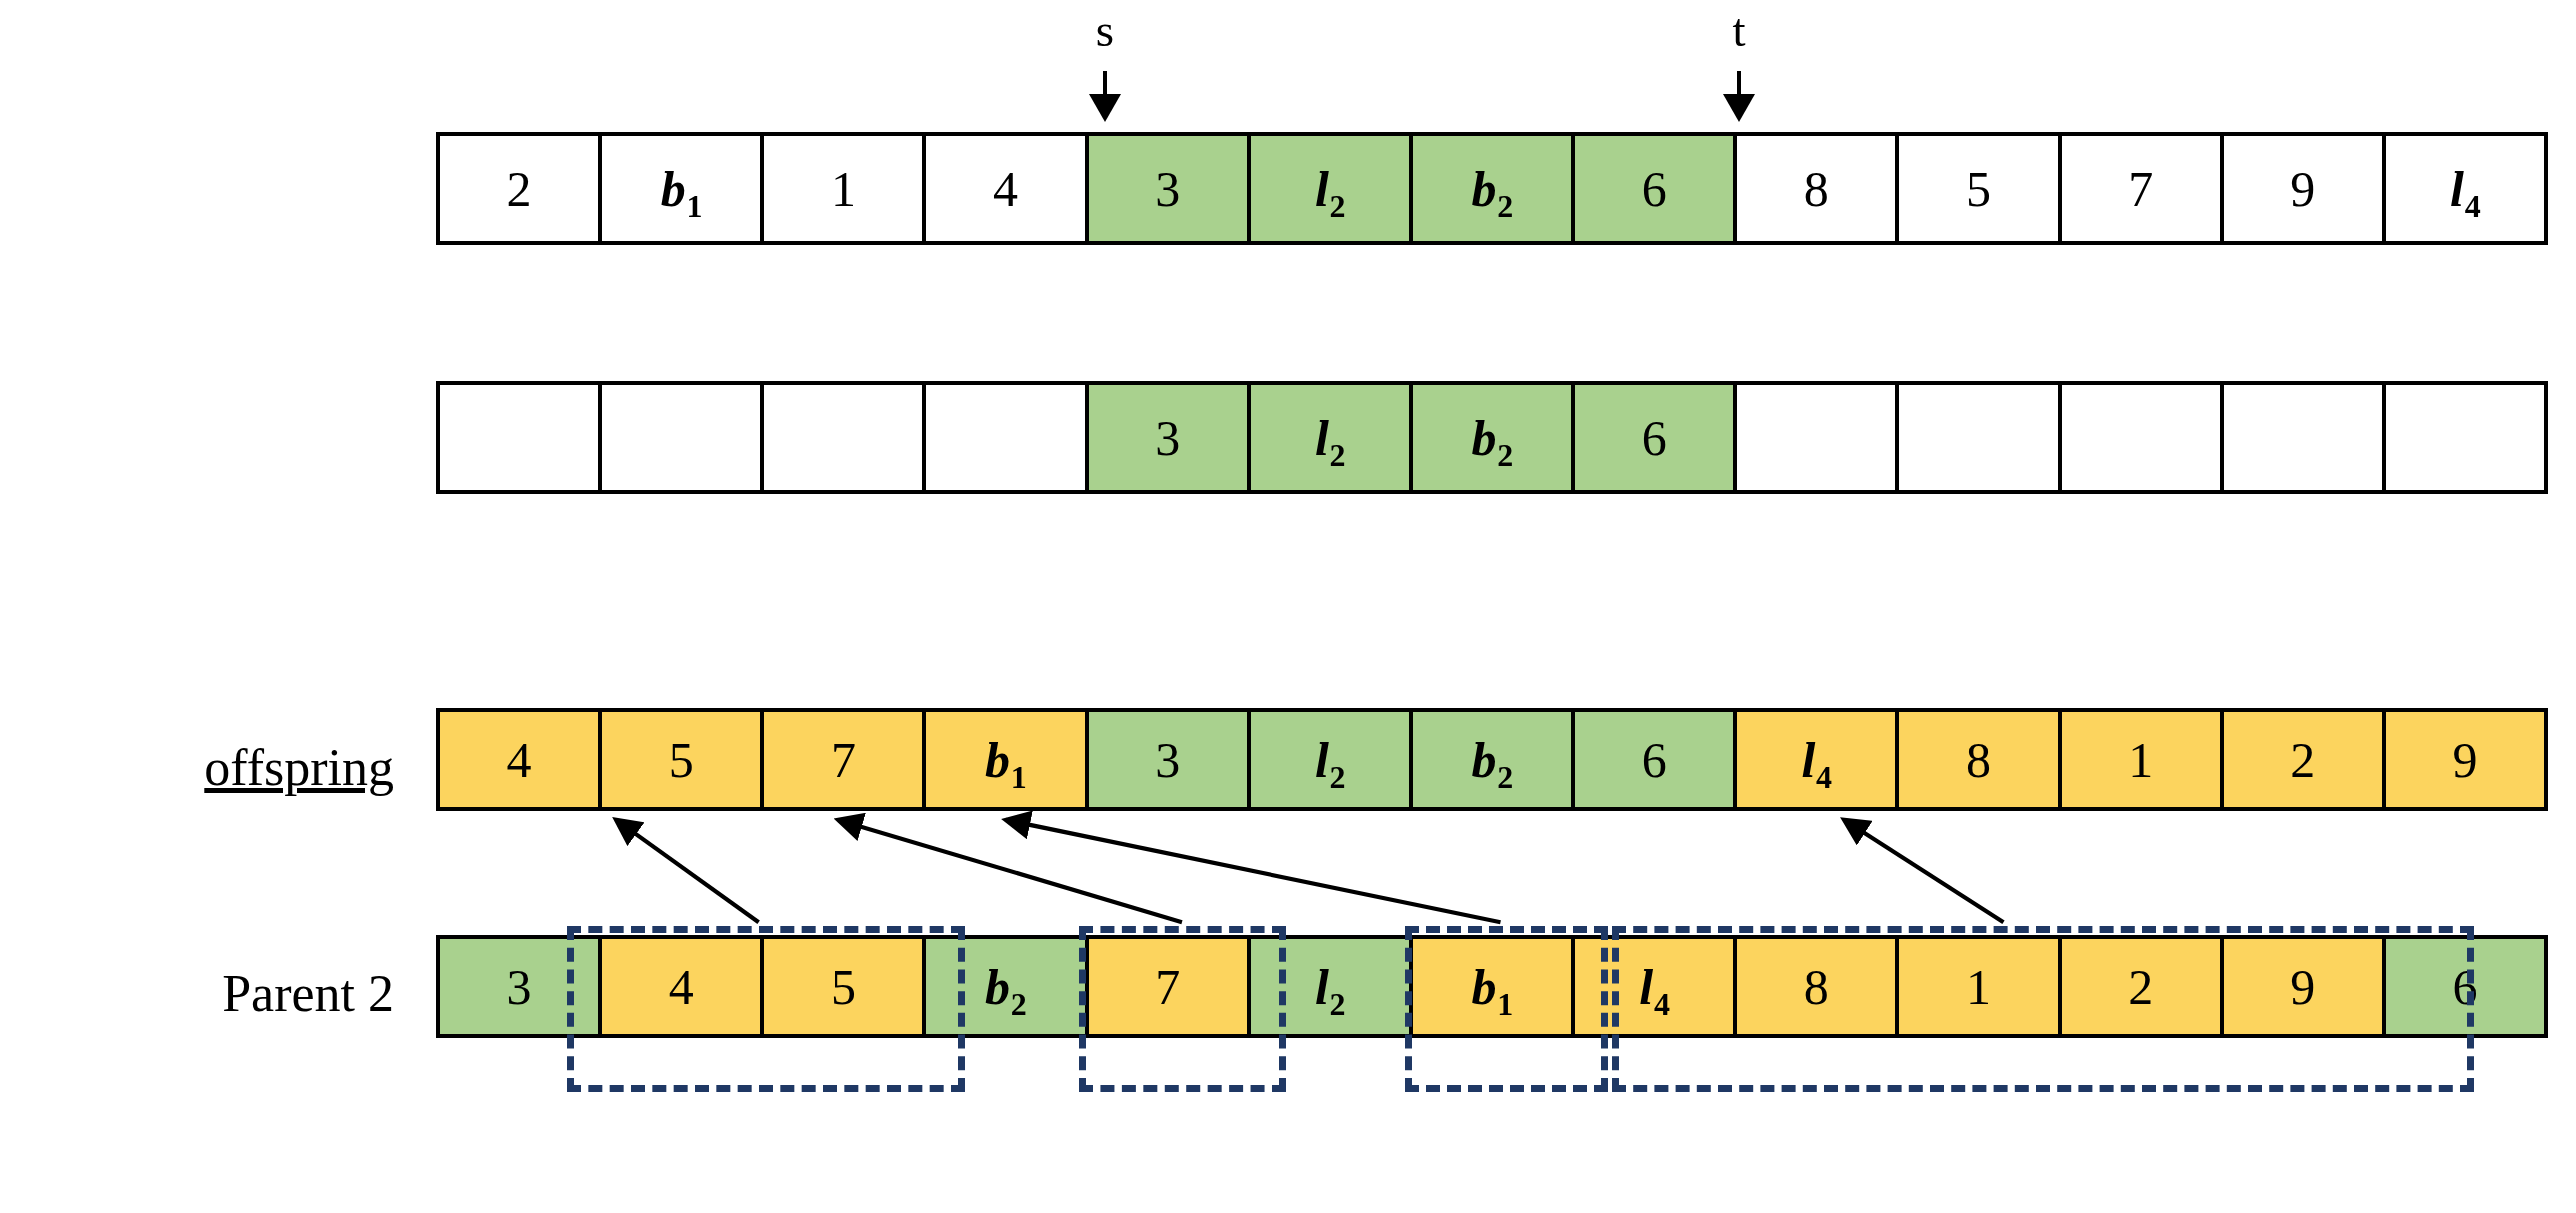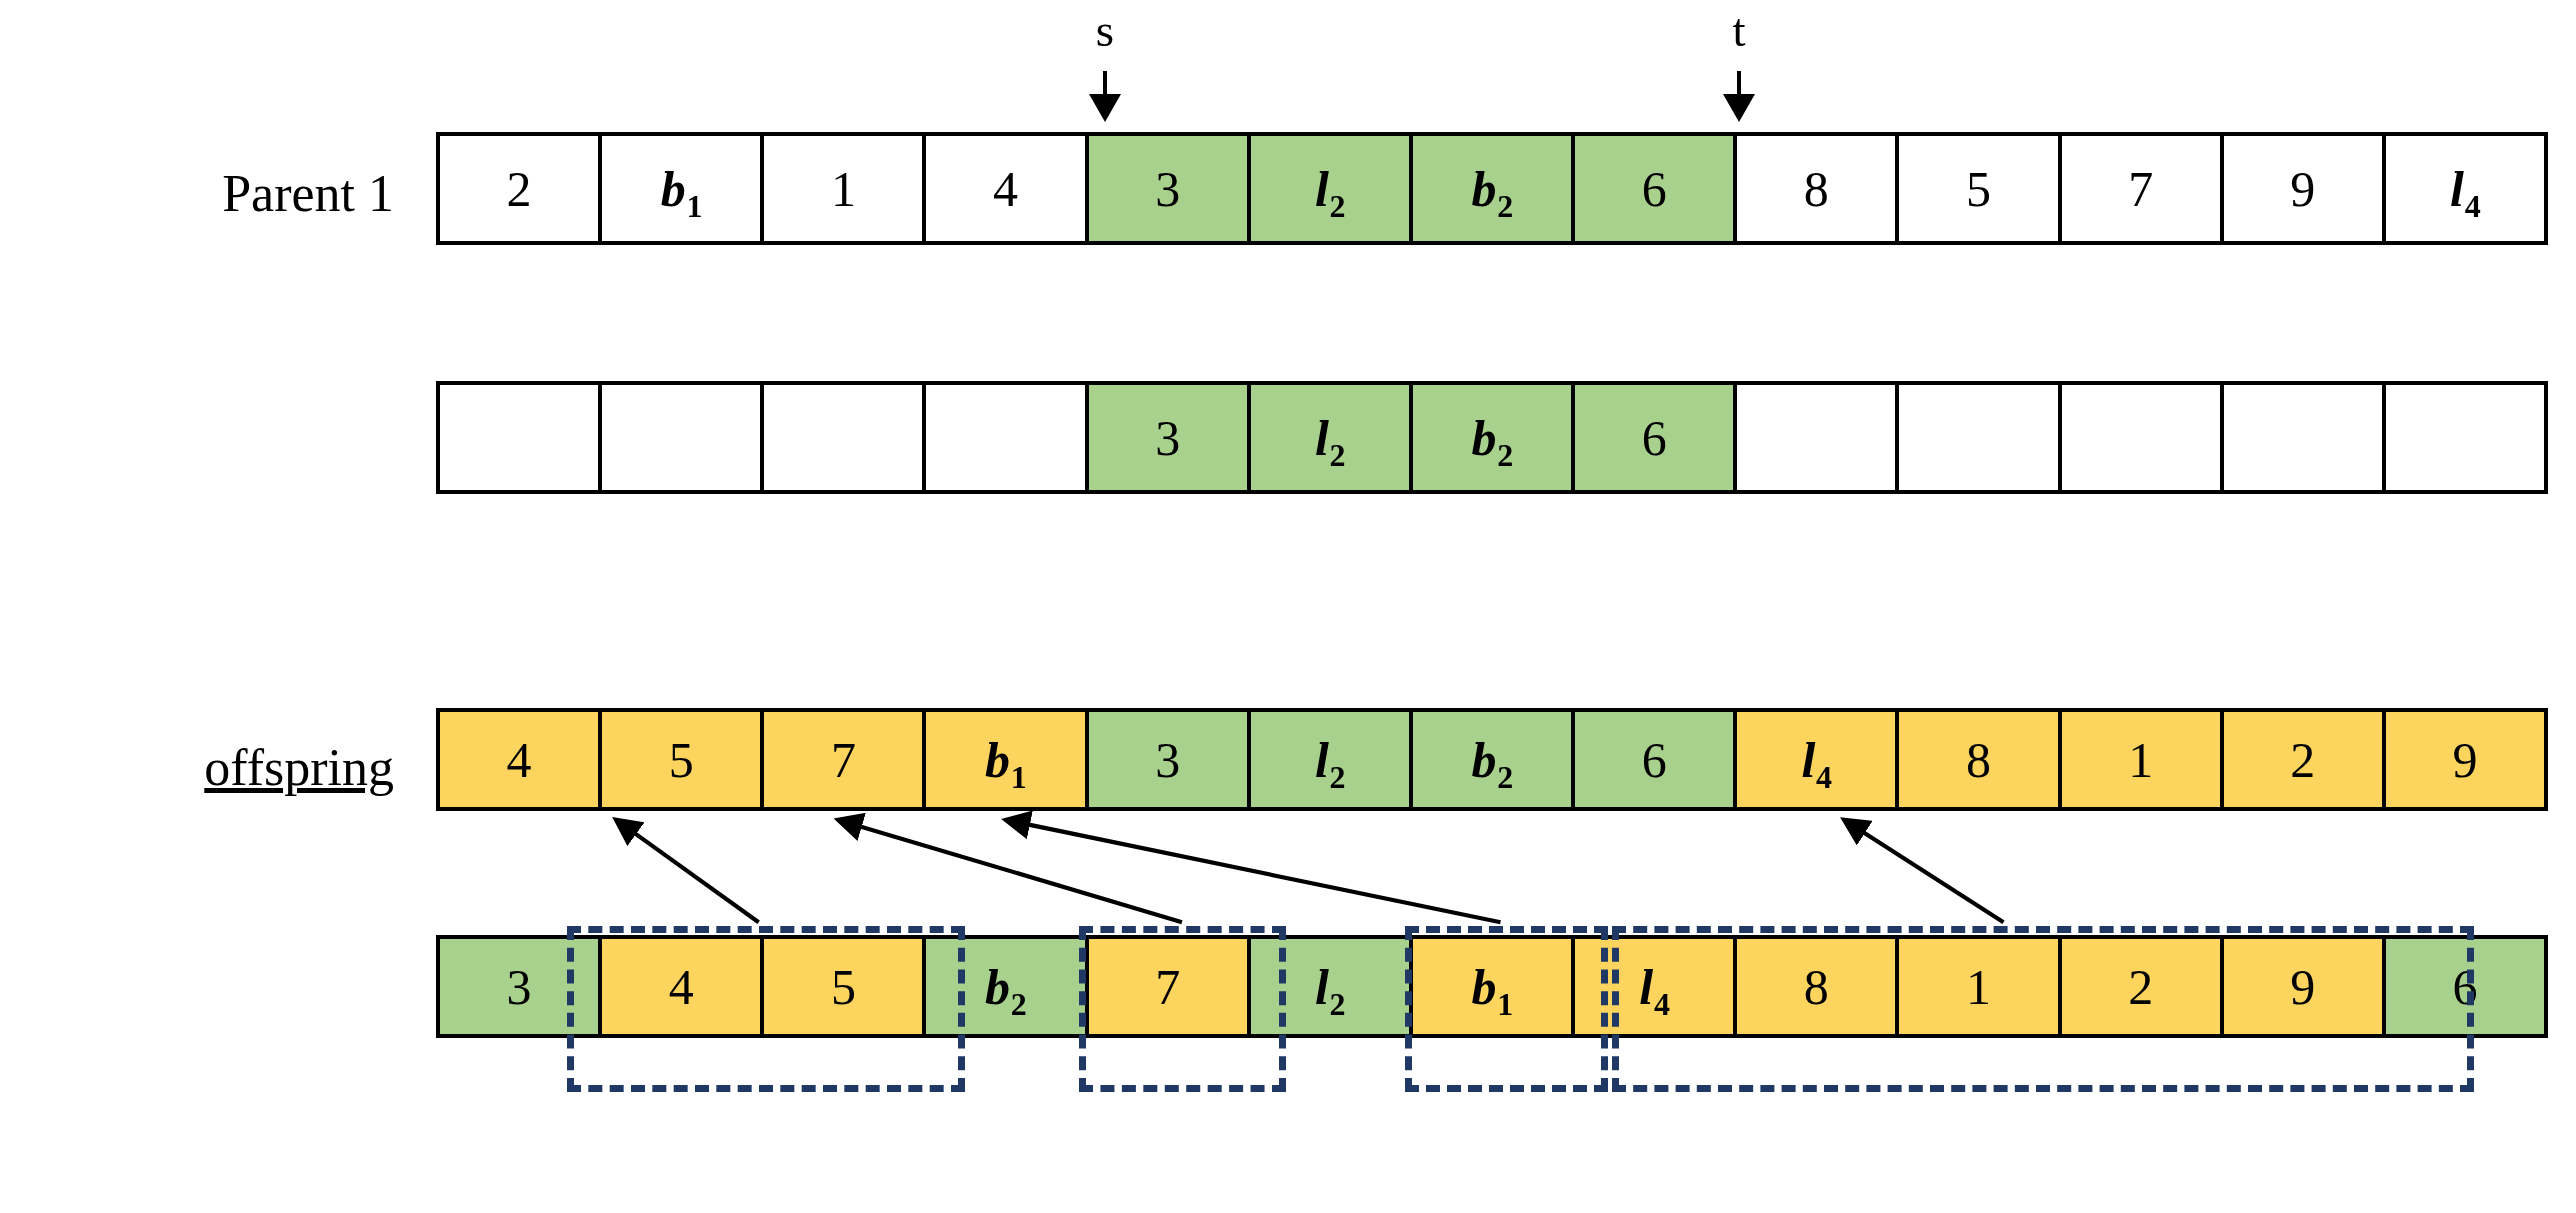--- a/index.html
+++ b/index.html
@@ -116,21 +116,20 @@
     <span class="mstem" style="top:64px;height:28.5px;"></span>
     <span class="mhead" style="top:87px;"></span>
   </div>
 
   <div class="marker" style="left:1697px;top:6.7px;width:84px;height:126px;">
     <span class="mlabel">t</span>
     <span class="mstem" style="top:64px;height:28.5px;"></span>
     <span class="mhead" style="top:87px;"></span>
   </div>
 
-  <div class="row-label" style="left:25px;top:168px;width:369px;">Parent 1</div>
 
   <div class="strip" id="strip-parent1" style="left:436px;top:132px;width:2112px;height:113px;">
       <div class="cell" style="flex: 1 1 0px;">
         <span class="num">2</span>
       </div>
       <div class="cell" style="flex: 1 1 0px;">
         <span class="sub">b<sub>1</sub></span>
       </div>
       <div class="cell" style="flex: 1 1 0px;">
         <span class="num">1</span>
@@ -230,20 +229,21 @@
         <span class="num">1</span>
       </div>
       <div class="cell yellow" style="flex: 1 1 0px;">
         <span class="num">2</span>
       </div>
       <div class="cell yellow" style="flex: 1 1 0px;">
         <span class="num">9</span>
       </div>
     </div>
 
+  <div class="row-label" style="left:25px;top:968px;width:369px;">Parent 2</div>
 
   <div class="strip" id="strip-parent2" style="left:436px;top:935px;width:2112px;height:103px;">
       <div class="cell green" style="flex: 1 1 0px;">
         <span class="num">3</span>
       </div>
       <div class="cell yellow" style="flex: 1 1 0px;">
         <span class="num">4</span>
       </div>
       <div class="cell yellow" style="flex: 1 1 0px;">
         <span class="num">5</span>

